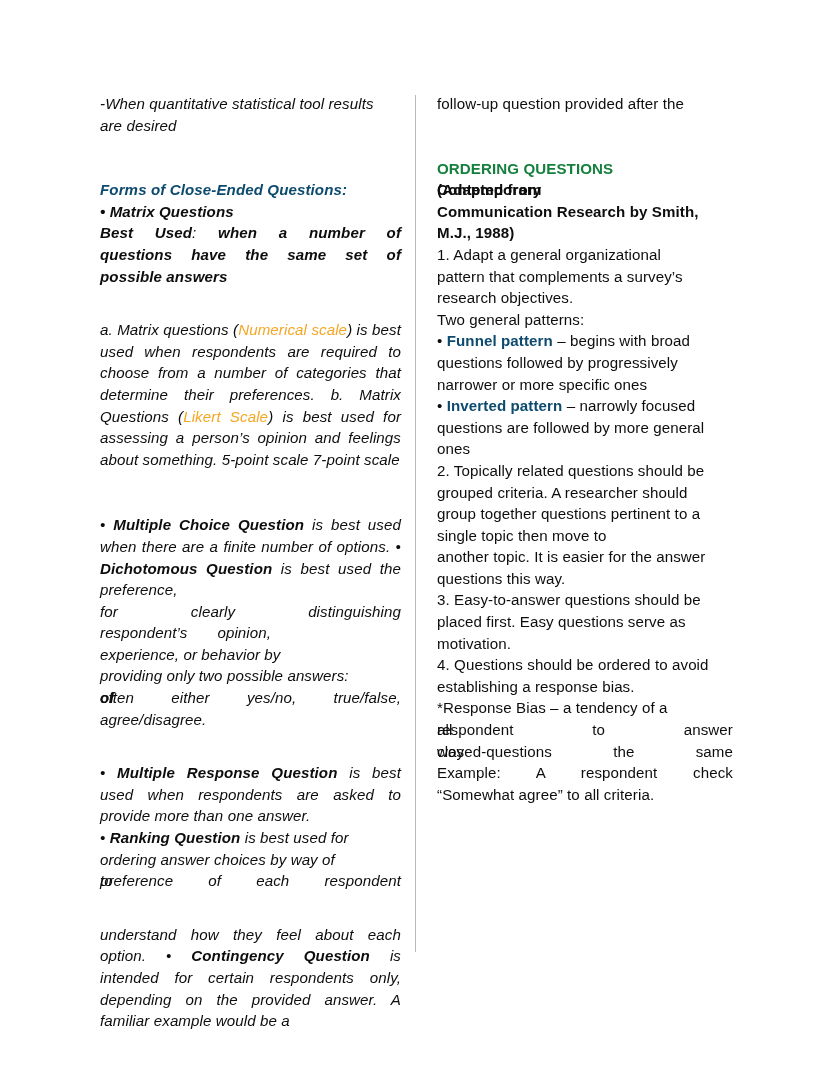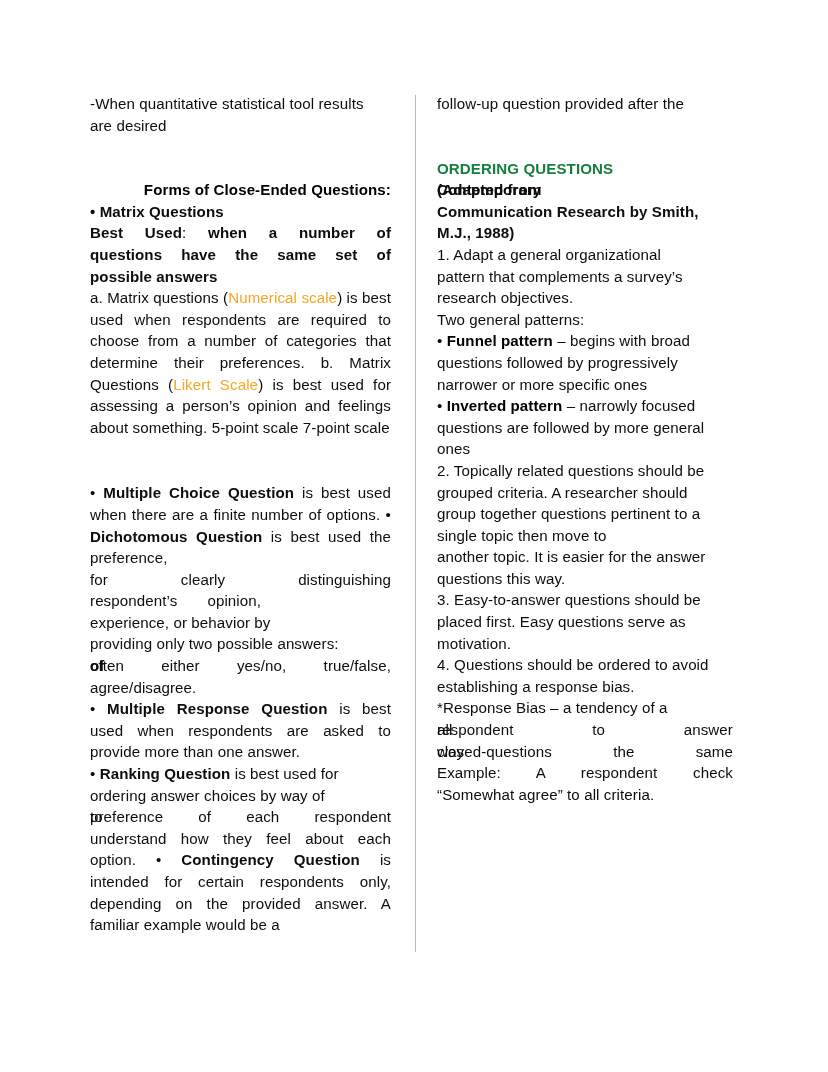--- a/index.html
+++ b/index.html
@@ -33,30 +33,30 @@
     background: #b9b9b9;
   }
 
   .col {
     position: absolute;
     top: 93px;
     font-size: 15.1px;
     line-height: 21.6px;
     letter-spacing: 0.1px;
   }
-  .col-left  { left: 90px;  width: 301px; }
+  .col-left  { left: 100px;  width: 301px; font-style: italic; }
   .col-right { left: 437px; width: 296px; }
 
   p { margin: 0; }
 
-  .just { text-align: justify; text-align-last: left; }
+  .just { text-align: justify; text-align-last: left; margin-top: 32px; }
   .left { text-align: left; }
 
   .b    { font-weight: bold; }
-  .blue      { color: #000000; font-weight: bold; text-align: right; }
+  .blue      { color: #0c4a6e; font-weight: bold; }
   .blue-dark { color: #15803d; font-weight: bold; }
   .amber     { color: #f5a623; }
 
   .gap { margin-top: 21.6px; }
 
   
   .spread {
     text-align: justify;
     text-align-last: justify;
   }

